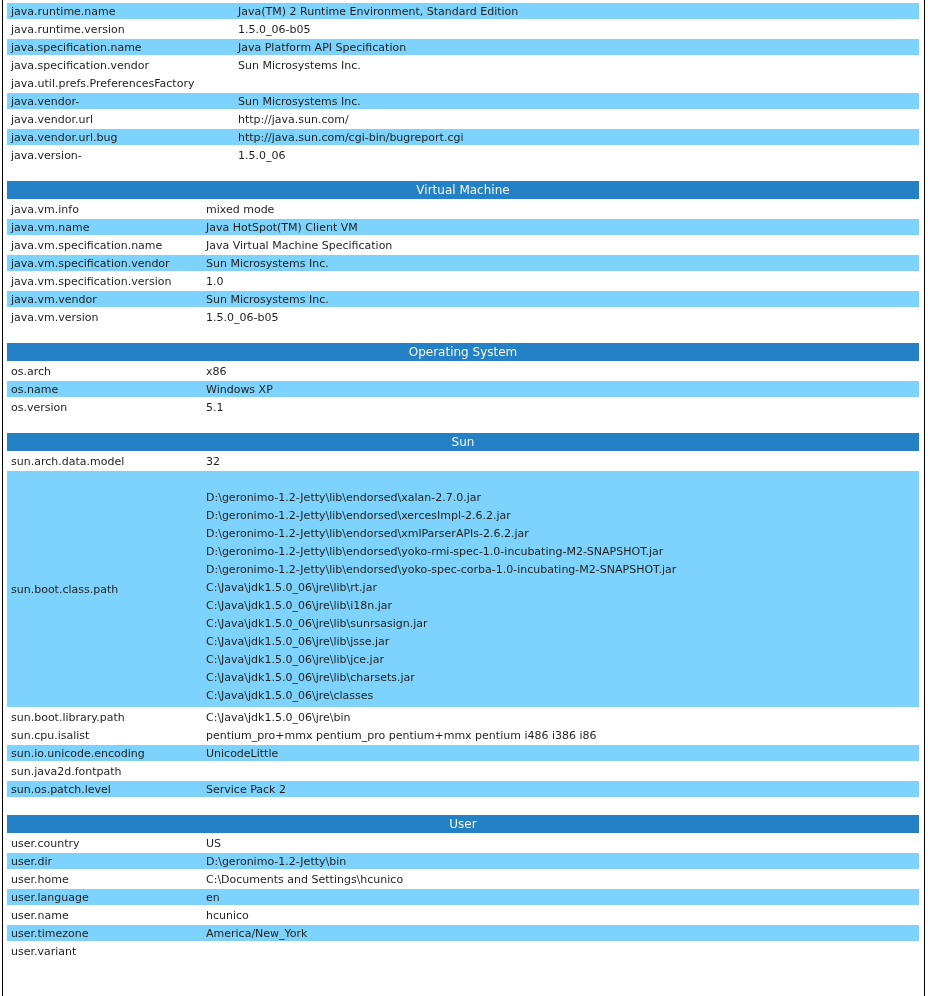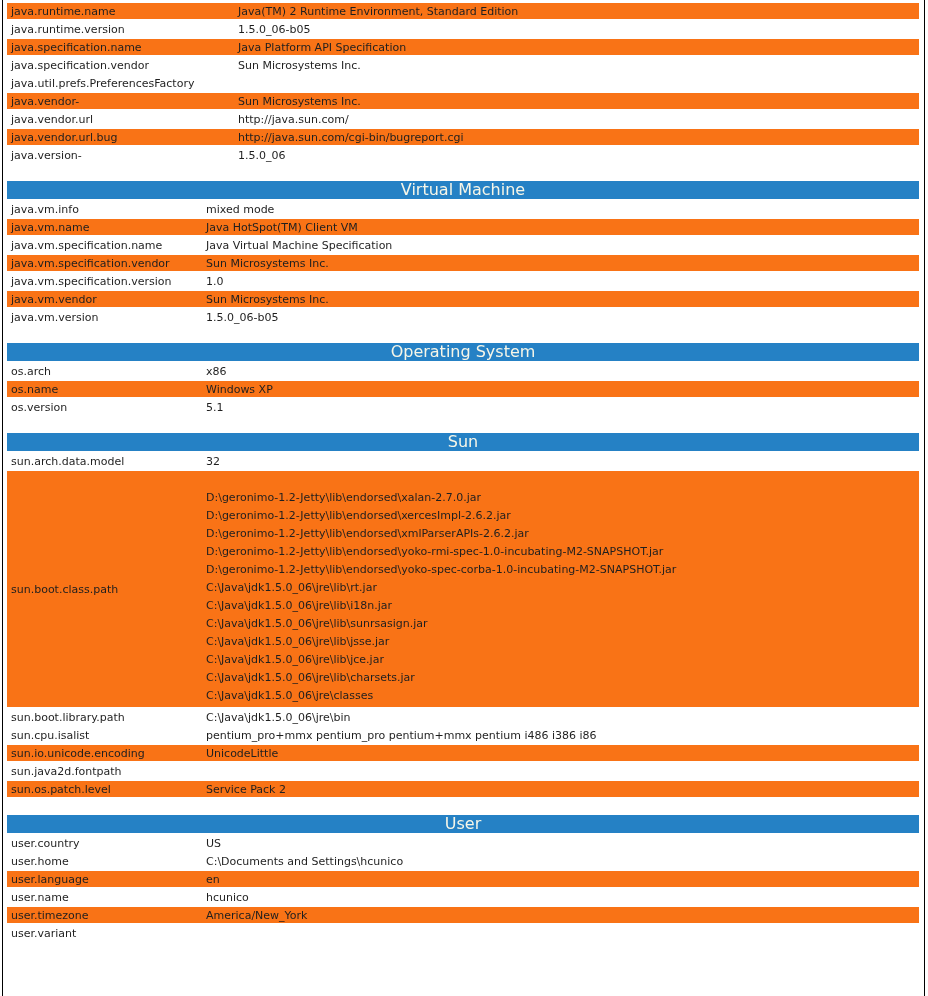--- a/index.html
+++ b/index.html
@@ -20,42 +20,42 @@
     padding: 1px 5px 8px 4px;
   }
   .section { margin-top: 16px; }
   .section.first { margin-top: 0; }
   .section-header {
     height: 18px;
     line-height: 18px;
     background: #2581c5;
     color: #f6f6e8;
     text-align: center;
-    font-size: 16px;
+    font-size: 12px;
     margin-bottom: 0;
   }
   table.props {
     width: 100%;
     border-collapse: separate;
     border-spacing: 0 2px;
     table-layout: fixed;
   }
   td {
     padding: 0 4px;
     height: 16px;
     vertical-align: middle;
     white-space: nowrap;
     overflow: hidden;
   }
   td.multiline {
     height: auto;
     padding-top: 18px;
     padding-bottom: 2px;
   }
-  tr.shaded td { background: #f97316; }
+  tr.shaded td { background: #7dd3fc; }
   td.key { width: 187px; }
   table.keycol-wide td.key { width: 219px; }
   .path-line { line-height: 18px; white-space: nowrap; }
 </style>
 </head>
 <body>
 
 <div class="frame">
   <div id="content">
       <div class="section first">
@@ -203,20 +203,24 @@
         </table>
       </div>
       <div class="section">
         <div class="section-header">User</div>
         <table class="props">
           <tbody>
             <tr>
               <td class="key">user.country</td>
               <td class="value">US</td>
             </tr>
+            <tr class="shaded">
+              <td class="key">user.dir</td>
+              <td class="value">D:\geronimo-1.2-Jetty\bin</td>
+            </tr>
             <tr>
               <td class="key">user.home</td>
               <td class="value">C:\Documents and Settings\hcunico</td>
             </tr>
             <tr class="shaded">
               <td class="key">user.language</td>
               <td class="value">en</td>
             </tr>
             <tr>
               <td class="key">user.name</td>

